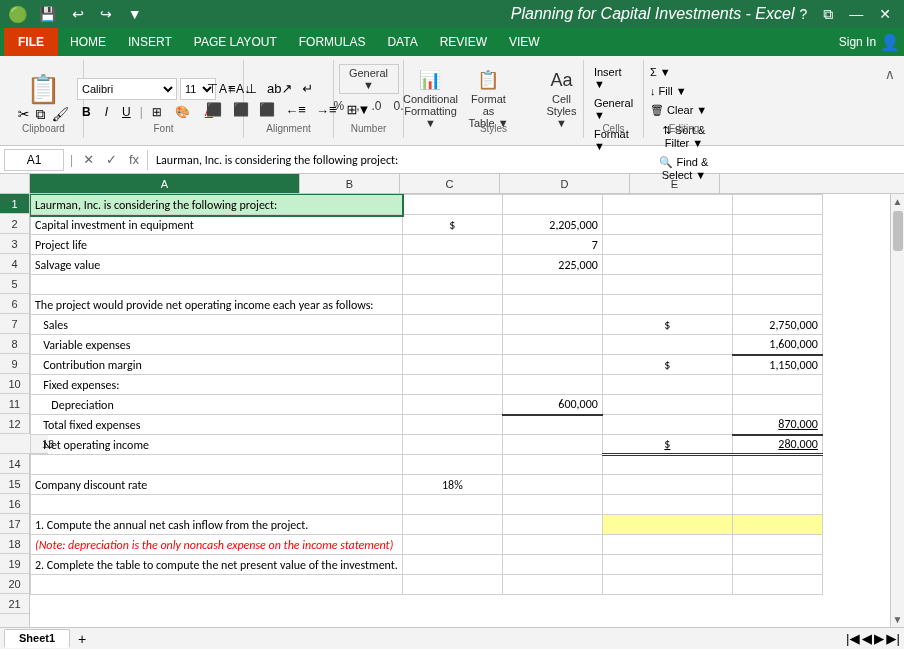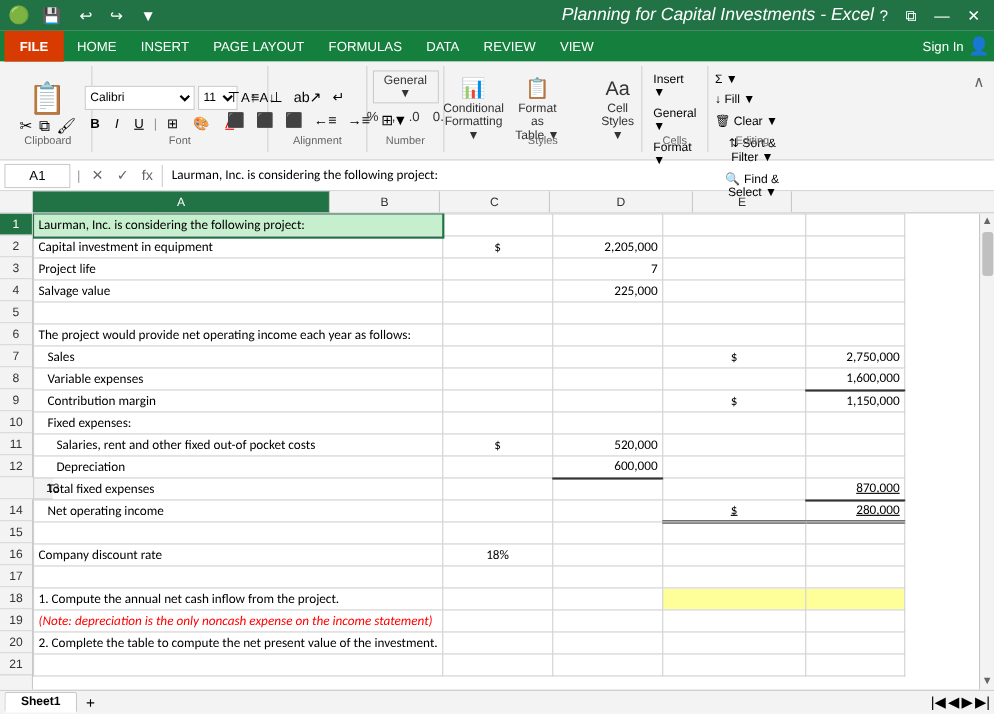--- a/index.html
+++ b/index.html
@@ -572,27 +572,20 @@
           </tr>
 
           <tr>
             <td>&nbsp;&nbsp;&nbsp;Fixed expenses:</td>
             <td></td>
             <td></td>
             <td></td>
             <td></td>
           </tr>
 
-          <tr>
-            <td>&nbsp;&nbsp;&nbsp;&nbsp;&nbsp;&nbsp;Salaries, rent and other fixed out-of pocket costs</td>
-            <td class="td-center">$</td>
-            <td class="td-num">520,000</td>
-            <td></td>
-            <td></td>
-          </tr>
 
           <tr>
             <td>&nbsp;&nbsp;&nbsp;&nbsp;&nbsp;&nbsp;Depreciation</td>
             <td></td>
             <td class="td-num" style="border-bottom: 2px solid #333;">600,000</td>
             <td></td>
             <td></td>
           </tr>
 
           <tr>

